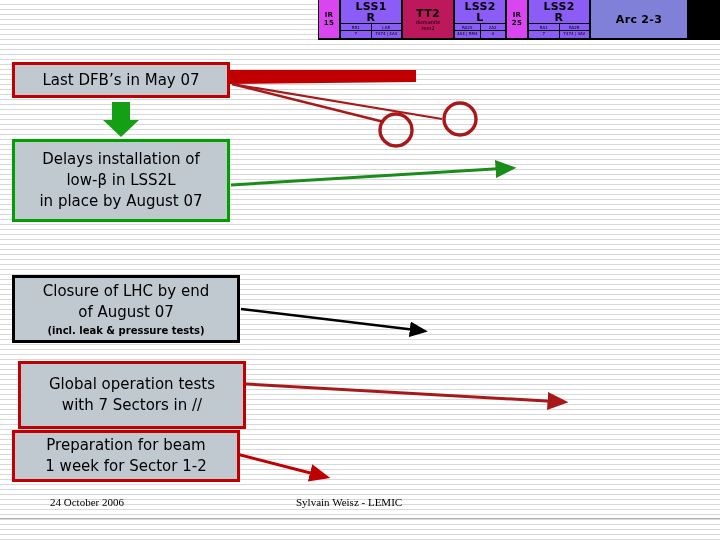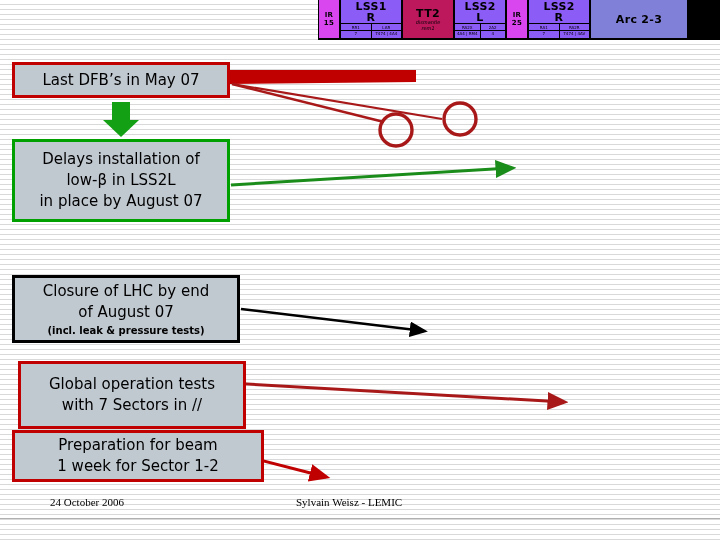--- a/index.html
+++ b/index.html
@@ -117,21 +117,21 @@
     font-size: 10px;
     font-weight: bold;
     line-height: 13px;
     margin-top: 1px;
   }
 
   #box-dfb      { left: 12px;  top: 62px;  width: 218px; height: 36px; }
   #box-delays   { left: 12px;  top: 139px; width: 218px; height: 83px; }
   #box-closure  { left: 12px;  top: 275px; width: 228px; height: 68px; }
   #box-global   { left: 12px;  top: 361px; width: 228px; height: 68px; margin-left: 6px; }
-  #box-prep     { left: 12px;  top: 430px; width: 252px; height: 52px; }
+  #box-prep     { left: 12px;  top: 430px; width: 228px; height: 52px; }
 
   
   #overlay {
     position: absolute;
     left: 0; top: 0;
     width: 720px;
     height: 540px;
     pointer-events: none;
   }
 

